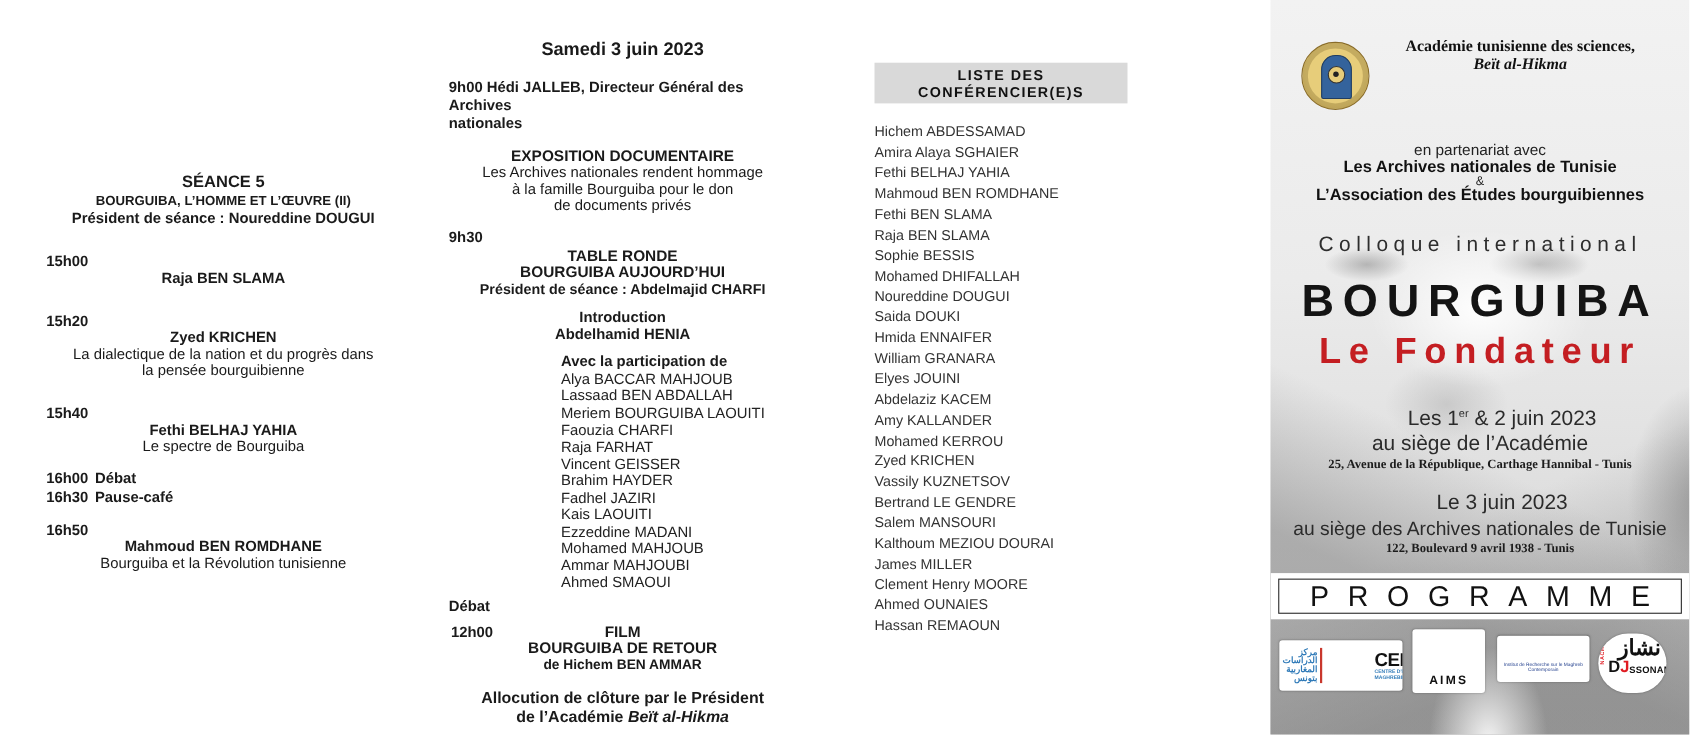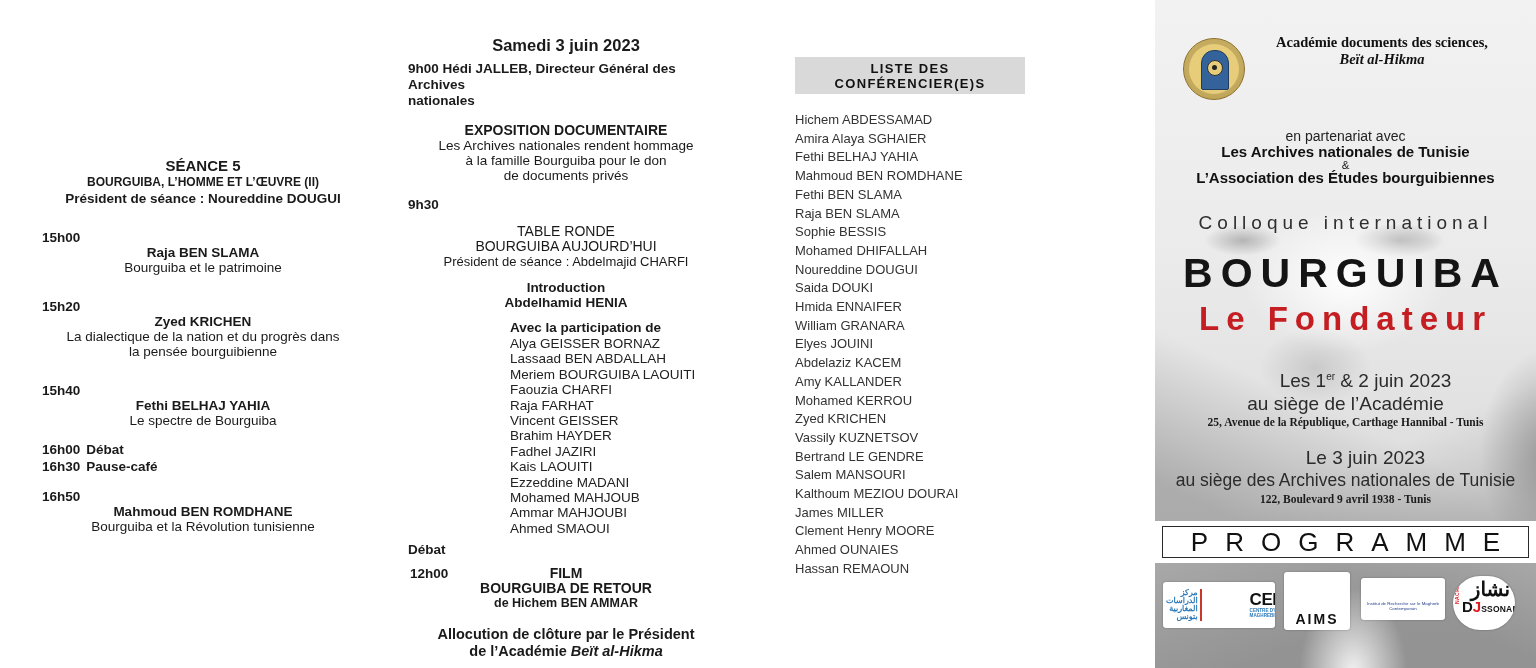--- a/index.html
+++ b/index.html
@@ -15,25 +15,25 @@
   .slot .time{text-align:left;font-weight:700;font-size:13.5px;line-height:15px;margin-bottom:0px;}
   .slot .name{font-weight:700;font-size:13.5px;line-height:15px;}
   .slot .topic{font-size:13.5px;line-height:15px;max-width:285px;margin:0 auto;}
   .breaks{margin-top:13px;}
   .break-line{text-align:left;font-weight:700;font-size:13.5px;line-height:17px;}
   .break-line .bt{margin-right:6px;}
 
   
   .panel-sat{position:absolute;left:408px;top:36px;width:316px;text-align:center;}
   .sat-title{font-weight:700;font-size:16.5px;}
-  .sat-opening{margin-top:6px;text-align:left;font-weight:700;font-size:13.5px;line-height:16px;}
+  .sat-opening{margin-top:17px;text-align:left;font-weight:700;font-size:13.5px;line-height:16px;}
   .expo-title{margin-top:13px;font-weight:700;font-size:14px;}
   .expo-lines{font-size:13.5px;line-height:15px;}
   .time-left{margin-top:14px;text-align:left;font-weight:700;font-size:13.5px;}
-  .tr-block{margin-top:12px;font-weight:400;}
+  .tr-block{margin-top:2px;font-weight:700;}
   .tr1{font-size:14px;line-height:15px;}
   .tr2{font-size:14px;line-height:15px;}
   .tr-chair{font-size:13px;line-height:15px;}
   .intro-block{margin-top:11px;font-weight:700;font-size:13.5px;line-height:15px;}
   .part-block{margin-top:10px;text-align:left;margin-left:102px;}
   .part-label{font-weight:700;font-size:13.5px;line-height:16px;}
   .participants .line{display:block;font-size:13.5px;line-height:15.4px;color:#222;}
   .debat{margin-top:6px;text-align:left;font-weight:700;font-size:13.5px;}
   .film-row{position:relative;margin-top:9px;}
   .film-time{position:absolute;left:2px;top:0;font-weight:700;font-size:13.5px;}
@@ -98,21 +98,21 @@
   
   .logo-row{position:absolute;top:570px;left:8px;width:367px;display:flex;align-items:flex-start;}
   .logo-box{background:#fff;border-radius:3px;box-shadow:0 0 2px rgba(0,0,0,.35);overflow:hidden;gap:44px;}
   .cemat-box{width:112px;height:46px;margin-top:12px;display:flex;align-items:center;padding:2px 3px;box-sizing:border-box;}
   .cemat-ar{width:40px;color:#2f7ab8;font-size:8px;line-height:8px;font-weight:700;text-align:right;border-right:2px solid #c9372c;padding-right:2px;}
   .cemat-right{flex:1;text-align:left;padding-left:4px;}
   .cemat-name{font-weight:700;font-size:17px;line-height:16px;color:#111;letter-spacing:-.5px;}
   .cemat-sub{font-weight:700;font-size:4.6px;line-height:5px;color:#2f7ab8;}
   .aims-box{width:66px;height:58px;margin-left:9px;margin-top:2px;display:flex;flex-direction:column;align-items:center;justify-content:flex-end;padding-bottom:3px;box-sizing:border-box;}
   .aims-orn{margin-top:2px;}
-  .aims-name{font-weight:700;font-size:14px;letter-spacing:2px;color:#111;line-height:16px;}
+  .aims-name{font-weight:700;font-size:11px;letter-spacing:2px;color:#111;line-height:16px;}
   .irmc-box{width:84px;height:42px;margin-left:11px;margin-top:8px;display:flex;flex-direction:column;justify-content:center;align-items:center;box-sizing:border-box;}
   .irmc-top{display:flex;align-items:center;}
   .irmc-globe{width:11px;height:11px;border-radius:50%;background:radial-gradient(circle at 35% 35%,#e8c254 55%,#2f5fa8 100%);margin-right:3px;}
   .irmc-name{font-weight:700;font-size:18px;color:#24418e;line-height:18px;}
   .irmc-sub{font-size:4.4px;color:#24418e;line-height:5px;}
   .irmc-country{font-size:4.6px;color:#c79a2a;line-height:5px;letter-spacing:1px;}
   .dj-box{width:62px;height:54px;margin-left:8px;margin-top:6px;position:relative;padding:2px 3px;box-sizing:border-box;text-align:right;border-radius:27px;}
   .dj-vert{position:absolute;left:1px;top:4px;color:#e01b22;font-size:5px;font-weight:700;writing-mode:vertical-rl;transform:rotate(180deg);letter-spacing:.5px;}
   .dj-ar{font-weight:700;font-size:20px;line-height:22px;color:#111;padding-right:2px;}
   .dj-bottom{display:flex;align-items:flex-end;justify-content:flex-start;padding-left:6px;}
@@ -128,21 +128,20 @@
   <section class="panel-seance">
     <div class="s-title">SÉANCE 5</div>
     <div class="s-title-big">BOURGUIBA, L’HOMME ET L’ŒUVRE (II)</div>
     <div class="s-chair">Président de séance : Noureddine DOUGUI</div>
 
     <div>
 
         <div class="slot">
           <div class="time">15h00</div>
           <div class="name">Raja BEN SLAMA</div>
-          <div class="topic">Bourguiba et le patrimoine</div>
         </div>
 
         <div class="slot">
           <div class="time">15h20</div>
           <div class="name">Zyed KRICHEN</div>
           <div class="topic">La dialectique de la nation et du progrès dans la pensée bourguibienne</div>
         </div>
 
         <div class="slot">
           <div class="time">15h40</div>
@@ -196,21 +195,21 @@
 
     <div class="intro-block">
       <div>Introduction</div>
       <div>Abdelhamid HENIA</div>
     </div>
 
     <div class="part-block">
       <div class="part-label">Avec la participation de</div>
       <div class="participants">
 
-      <span class="line">Alya GEISSER BORNAZ</span>
+      <span class="line">Alya BACCAR MAHJOUB</span>
           <span class="line">Lassaad BEN ABDALLAH</span>
           <span class="line">Meriem BOURGUIBA LAOUITI</span>
           <span class="line">Faouzia CHARFI</span>
           <span class="line">Raja FARHAT</span>
           <span class="line">Vincent GEISSER</span>
           <span class="line">Brahim HAYDER</span>
           <span class="line">Fadhel JAZIRI</span>
           <span class="line">Kais LAOUITI</span>
           <span class="line">Ezzeddine MADANI</span>
           <span class="line">Mohamed MAHJOUB</span>
@@ -268,21 +267,21 @@
 
   <section class="cover">
 
     <div class="acad-row">
       <div class="acad-logo">
         <div class="acad-arch">
           <div class="acad-seal"></div>
         </div>
       </div>
       <div class="acad-text">
-        <div class="acad-l1">Académie documents des sciences,</div>
+        <div class="acad-l1">Académie tunisienne des sciences,</div>
         <div class="acad-l3">Beït al-Hikma</div>
       </div>
     </div>
 
     <div class="partner-block">
       <div class="partner-intro">en partenariat avec</div>
       <div class="partner-bold">Les Archives nationales de Tunisie</div>
       <div class="partner-amp">&amp;</div>
       <div class="partner-bold">L’Association des Études bourguibiennes</div>
     </div>

